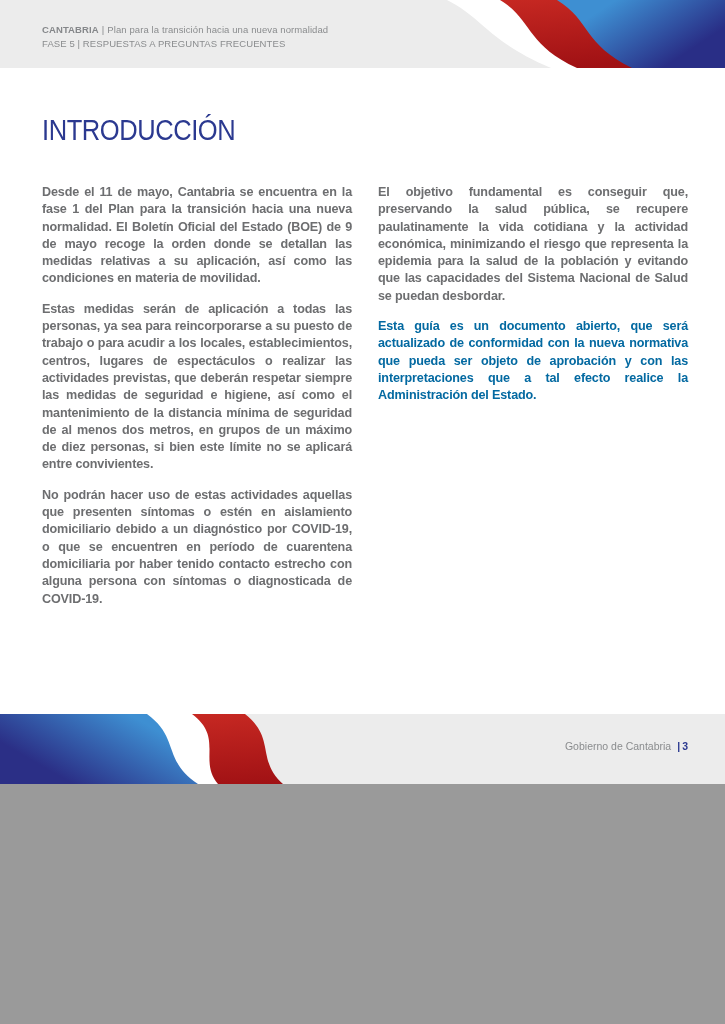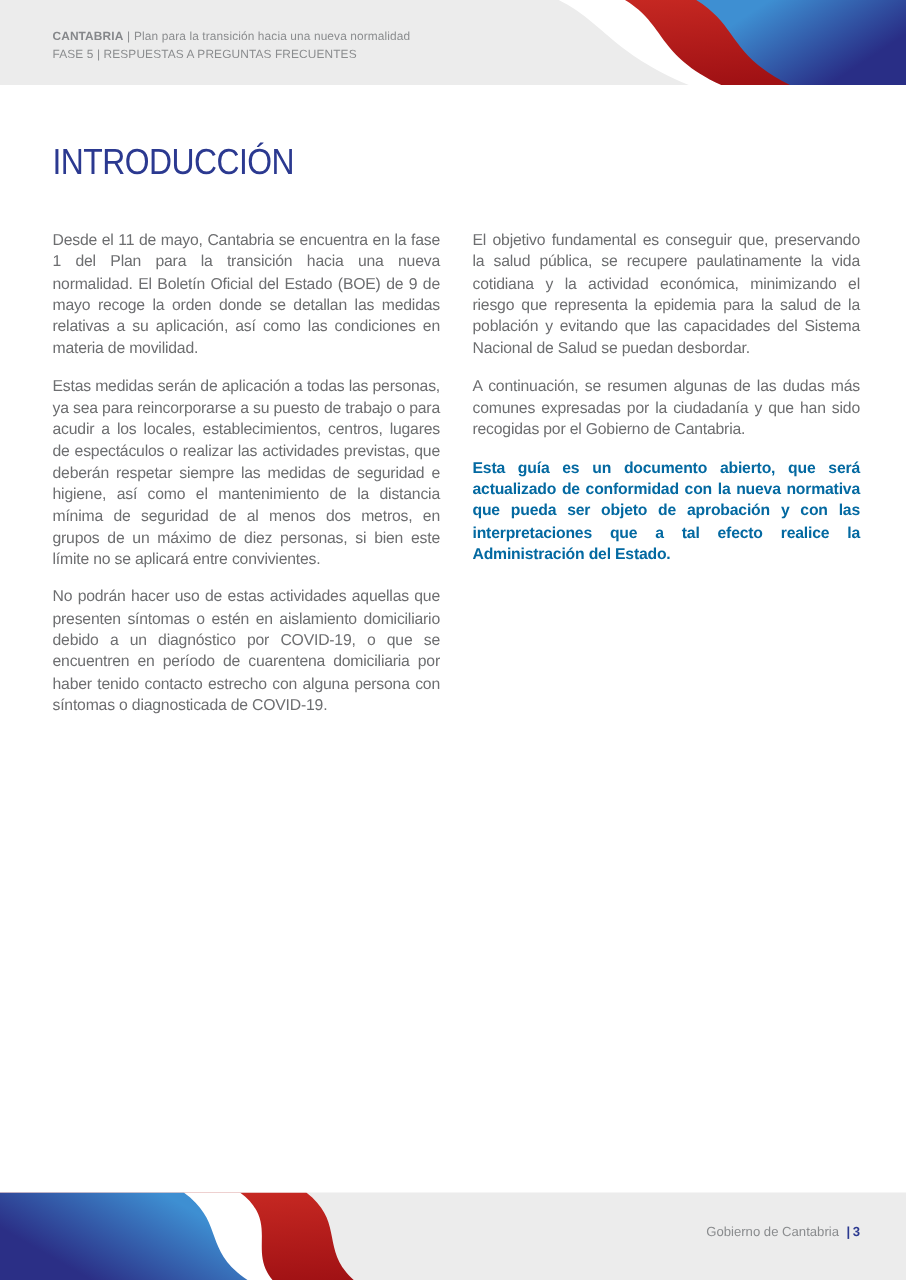--- a/index.html
+++ b/index.html
@@ -1,18 +1,18 @@
 <!DOCTYPE html>
 <html lang="es"><head>
 <meta charset="utf-8">
 <style>
   html,body { margin:0; padding:0; background:#9a9a9a; }
   .page {
     position:relative;
-    width:725px; height:1024px;
+    width:725px; height:784px;
     margin:0 auto;
     background:#ffffff;
     overflow:hidden;
     font-family:"Liberation Sans", sans-serif;
   }
 
   
   .header-band {
     position:absolute; top:0; left:0;
     width:725px; height:68px;
@@ -49,20 +49,21 @@
     width:646px;
     display:flex; gap:26px;
   }
   .col { width:310px; }
   .col p {
     margin:0 0 13px 0;
     font-size:12.6px; line-height:17.3px;
     letter-spacing:-0.15px;
     color:#6d6e70;
     text-align:justify;
+    font-weight:bold;
   }
   .col p.emphasis {
     font-weight:700;
     color:#0369a1;
   }
 
   
   .footer-band {
     position:absolute; bottom:0; left:0;
     width:725px; height:70px;
@@ -111,21 +112,20 @@
   <h1 class="page-title">INTRODUCCIÓN</h1>
 
   <div class="columns">
     <div class="col">
       <p>Desde el 11 de mayo, Cantabria se encuentra en la fase 1 del Plan para la transición hacia una nueva normalidad. El Boletín Oficial del Estado (BOE) de 9 de mayo recoge la orden donde se detallan las medidas relativas a su aplicación, así como las condiciones en materia de movilidad.</p>
       <p>Estas medidas serán de aplicación a todas las personas, ya sea para reincorporarse a su puesto de trabajo o para acudir a los locales, establecimientos, centros, lugares de espectáculos o realizar las actividades previstas, que deberán respetar siempre las medidas de seguridad e higiene, así como el mantenimiento de la distancia mínima de seguridad de al menos dos metros, en grupos de un máximo de diez personas, si bien este límite no se aplicará entre convivientes.</p>
       <p>No podrán hacer uso de estas actividades aquellas que presenten síntomas o estén en aislamiento domiciliario debido a un diagnóstico por COVID-19, o que se encuentren en período de cuarentena domiciliaria por haber tenido contacto estrecho con alguna persona con síntomas o diagnosticada de COVID-19.</p>
     </div>
     <div class="col">
       <p>El objetivo fundamental es conseguir que, preservando la salud pública, se recupere paulatinamente la vida cotidiana y la actividad económica, minimizando el riesgo que representa la epidemia para la salud de la población y evitando que las capacidades del Sistema Nacional de Salud se puedan desbordar.</p>
-      <p>A continuación, se resumen algunas de las dudas más comunes expresadas por la ciudadanía y que han sido recogidas por el Gobierno de Cantabria.</p>
       <p class="emphasis">Esta guía es un documento abierto, que será actualizado de conformidad con la nueva normativa que pueda ser objeto de aprobación y con las interpretaciones que a tal efecto realice la Administración del Estado.</p>
     </div>
   </div>
 
   <div class="footer-band">
 
     <svg class="footer-wave" viewBox="0 0 300 70" preserveAspectRatio="none" aria-hidden="true">
       <defs>
         <linearGradient id="botBlue" x1="0" y1="0.4" x2="0.65" y2="0">
           <stop offset="0" stop-color="#2b2f86"></stop>

